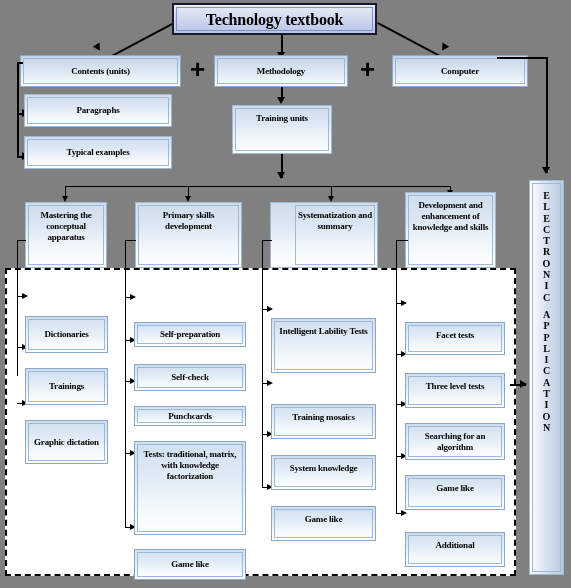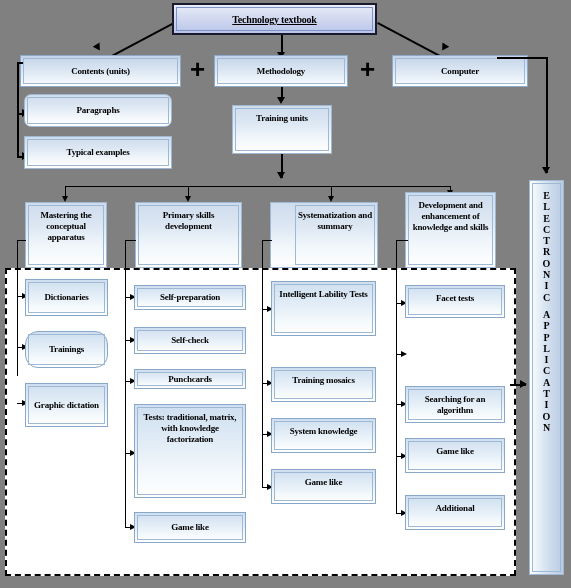--- a/index.html
+++ b/index.html
@@ -42,32 +42,33 @@
   
   .box.vcenter .inner{align-items:center;padding-top:0;}
 
   
   .box.root{
     border:2px solid #1a1a2e;
     padding:2px;
     background:linear-gradient(180deg,#e9edf8 0%,#d3daf0 45%,#b9c4e8 100%);
   }
   .box.root .inner{border:1px solid #7f93c8;align-items:center;padding-top:0;}
-  .box.root .lbl{font-size:10px;text-decoration:underline;}
+  .box.root .lbl{font-size:16px;}
 
   
   .box.lvl2{
     border:1px solid #8ca9c9;
     background:linear-gradient(180deg,#c4d4e8 0%,#d9e5f2 45%,#eef4fa 80%,#ffffff 100%);
   }
 
   
   .box.leaf{
     border:1px solid #89a7c8;
     background:linear-gradient(180deg,#cfdff0 0%,#e1ecf6 40%,#f4f9fc 75%,#ffffff 100%);
+    margin-top:37px;
   }
 
   
   .box.vert{
     border:1px solid #9fb8d4;
     background:linear-gradient(90deg,#ffffff 0%,#e8f0f8 25%,#cfdced 60%,#b9cbe2 100%);
   }
   .box.vert .inner{
     flex-direction:column;
     align-items:center;
@@ -163,21 +164,21 @@
   <span class="plus" style="left:190px;top:56px;">+</span>
   <span class="plus" style="left:360px;top:56px;">+</span>
 
   <div class="ln thick-v" style="left:17px;top:62px;height:96px;"></div>
   <div class="ln thick-h" style="left:17px;top:62px;width:6px;"></div>
   <div class="ln thick-h" style="left:17px;top:113px;width:8px;"></div>
   <div class="ar right" style="left:22px;top:109px;"></div>
   <div class="ln thick-h" style="left:17px;top:156px;width:8px;"></div>
   <div class="ar right" style="left:22px;top:152px;"></div>
 
-  <div class="box vcenter" style="left:24px;top:94px;width:148px;height:33px;border-radius:7px;">
+  <div class="box vcenter" style="left:24px;top:94px;width:148px;height:33px;">
     <div class="inner">
       <span class="lbl">Paragraphs</span>
     </div>
   </div>
 
   <div class="box vcenter" style="left:24px;top:136px;width:148px;height:33px;">
     <div class="inner">
       <span class="lbl">Typical examples</span>
     </div>
   </div>
@@ -270,21 +271,21 @@
   <div class="ln h" style="left:17px;top:347px;width:8px;"></div>
   <div class="ar right-sm" style="left:22px;top:344px;"></div>
   <div class="ln h" style="left:17px;top:403px;width:8px;"></div>
   <div class="ar right-sm" style="left:22px;top:400px;"></div>
 
   <div class="box leaf vcenter" style="left:25px;top:279px;width:83px;height:37px;">
     <div class="inner">
       <span class="lbl">Dictionaries</span>
     </div>
   </div>
-  <div class="box leaf vcenter" style="left:25px;top:331px;width:83px;height:37px;border-radius:13px;">
+  <div class="box leaf vcenter" style="left:25px;top:331px;width:83px;height:37px;">
     <div class="inner">
       <span class="lbl">Trainings</span>
     </div>
   </div>
   <div class="box leaf vcenter" style="left:25px;top:383px;width:83px;height:44px;">
     <div class="inner">
       <span class="lbl">Graphic dictation</span>
     </div>
   </div>
 
@@ -373,20 +374,25 @@
   <div class="ln h" style="left:396px;top:456px;width:8px;"></div>
   <div class="ar right-sm" style="left:401px;top:453px;"></div>
   <div class="ln h" style="left:396px;top:513px;width:8px;"></div>
   <div class="ar right-sm" style="left:401px;top:510px;"></div>
 
   <div class="box leaf" style="left:405px;top:285px;width:100px;height:33px;">
     <div class="inner">
       <span class="lbl">Facet tests</span>
     </div>
   </div>
+  <div class="box leaf" style="left:405px;top:336px;width:100px;height:35px;">
+    <div class="inner">
+      <span class="lbl">Three level tests</span>
+    </div>
+  </div>
   <div class="box leaf" style="left:405px;top:386px;width:100px;height:37px;">
     <div class="inner">
       <span class="lbl">Searching  for an algorithm</span>
     </div>
   </div>
   <div class="box leaf" style="left:405px;top:438px;width:100px;height:35px;">
     <div class="inner">
       <span class="lbl">Game like</span>
     </div>
   </div>

